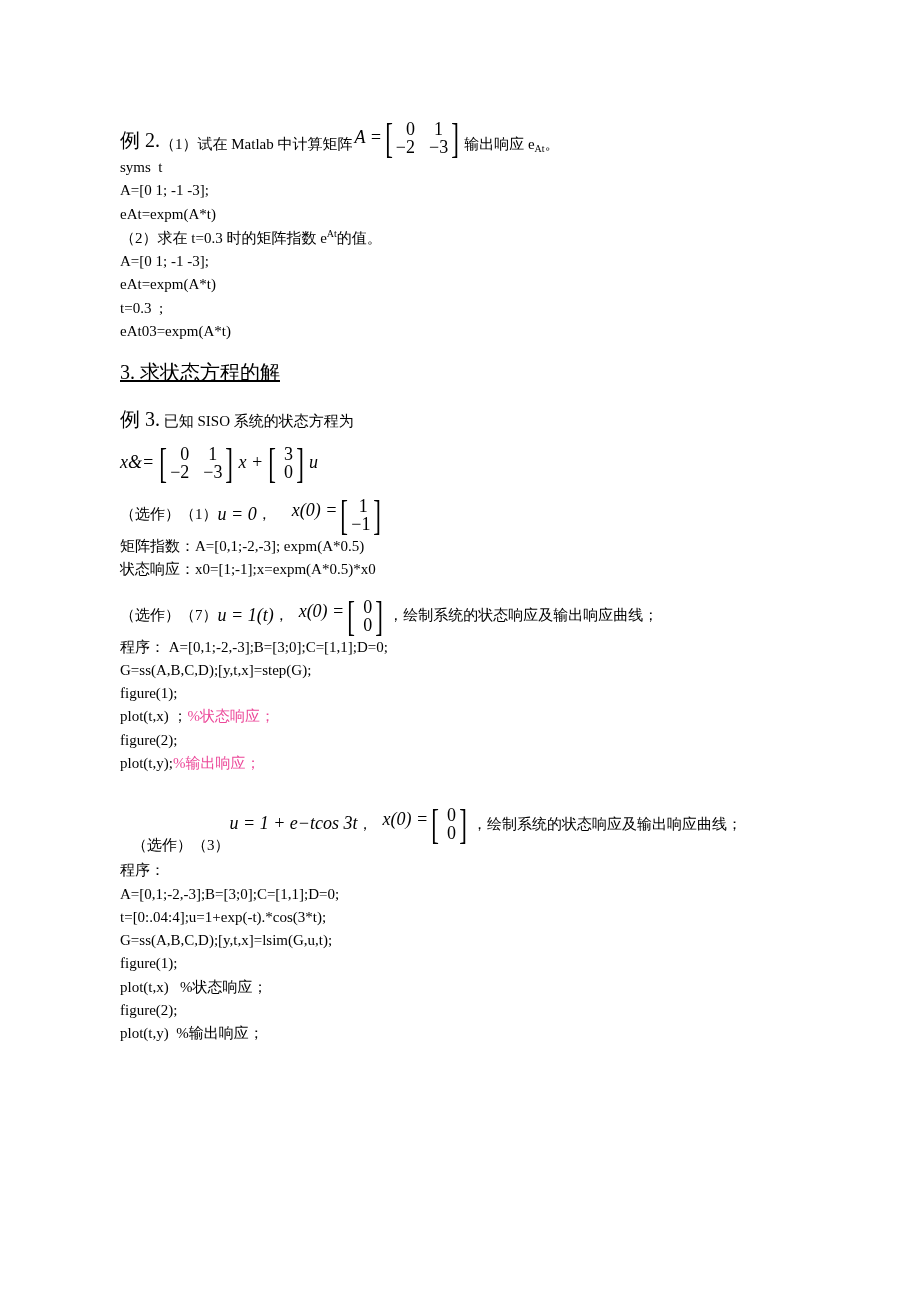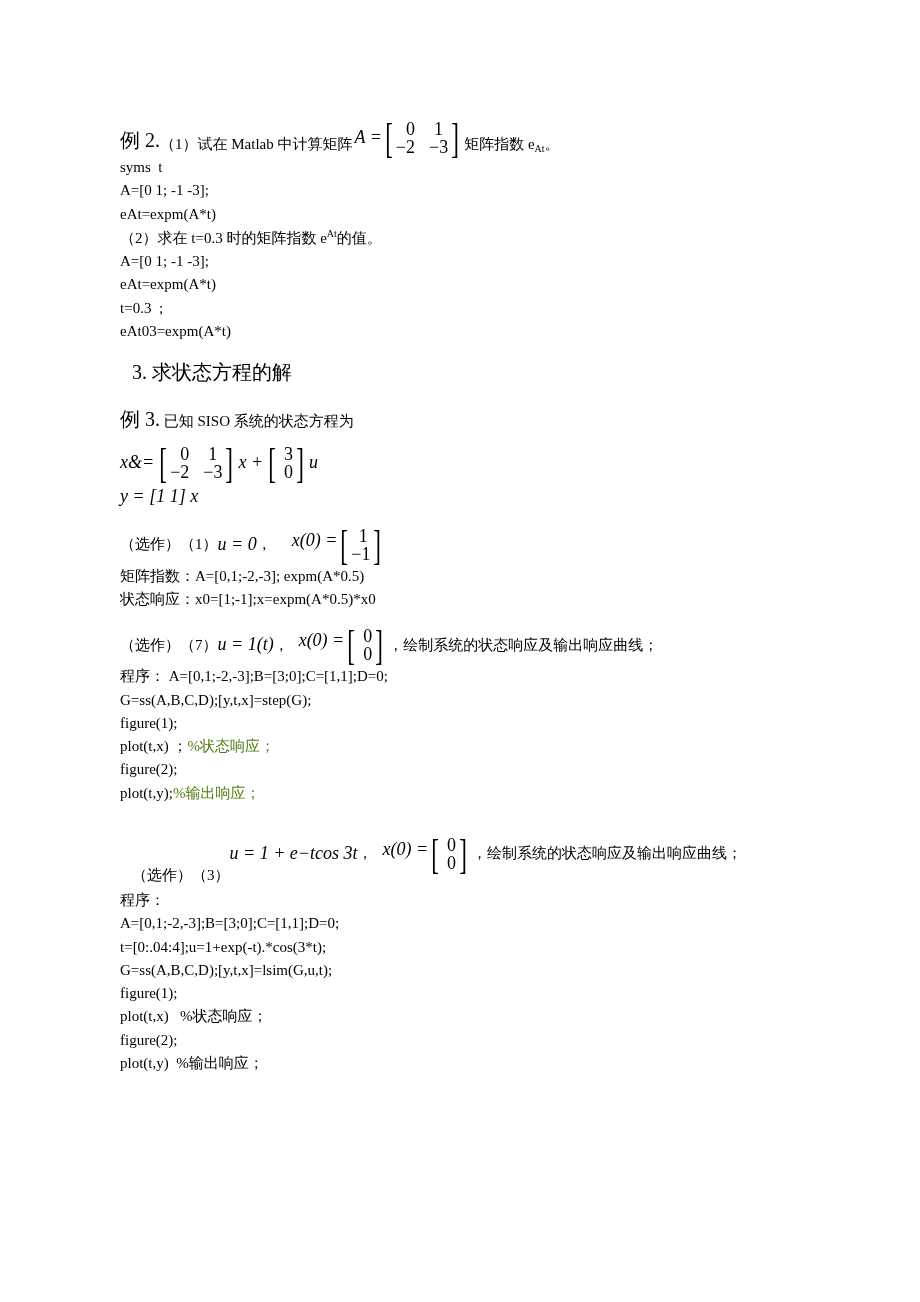--- a/index.html
+++ b/index.html
@@ -8,21 +8,21 @@
     line-height: 1.55;
     color: #000;
     background: #fff;
     width: 920px;
     margin: 0;
     padding: 120px 110px 50px 120px;
     box-sizing: border-box;
   }
   .line { margin: 0; white-space: pre; }
   .example-label { font-size: 20px; }
-  .h-section { font-size: 20px; margin: 14px 0 10px 12px; }
+  .h-section { font-size: 20px; margin: 14px 0 10px 0; text-decoration: underline; }
   .matrix-wrap {
     display: inline-flex;
     align-items: center;
     vertical-align: middle;
     font-family: "Times New Roman", serif;
     font-size: 18px;
     margin: 0 2px;
   }
   .italic { font-style: italic; font-family: "Times New Roman", serif; font-size: 18px; }
   .bracket {
@@ -37,21 +37,21 @@
     flex-direction: column;
     line-height: 18px;
     text-align: center;
   }
   .mrow { display: flex; gap: 14px; justify-content: center; }
   .mrow span { min-width: 14px; text-align: right; font-family: "Times New Roman", serif; }
   .eq-block { margin: 10px 0 8px 0; font-family: "Times New Roman", serif; font-size: 18px; }
   .eq-line { display: flex; align-items: center; margin: 2px 0; }
   .eq-text { font-style: italic; }
   .small-cn { font-family: "SimSun","宋体",serif; font-size: 15px; font-style: normal; }
-  .green { color: #4d7c0f; }
+  .green { color: #ec4899; }
   sup { font-size: 10px; }
   .x0 { display: inline-flex; align-items: flex-start; }
   .pad-top { margin-top: 16px; }
   .indent { margin-left: 12px; margin-top: 43px; }
   .dot-over { position: relative; display: inline-block; }
 </style>
 </head>
 <body>
 
 <div style="display:flex;align-items:flex-end;flex-wrap:wrap;">
@@ -65,21 +65,21 @@
           <span>0</span>
           <span>1</span>
         </span>
       <span class="mrow">
           <span>−2</span>
           <span>−3</span>
         </span>
     </span>
     <span class="bracket">]</span>
   </span>
-  <span> 矩阵指数 e</span>
+  <span> 输出响应 e</span>
     <sup>At</sup>
     <span>。</span>
 </div>
 
 <p class="line">syms  t</p>
 <p class="line">A=[0 1; -1 -3];</p>
 <p class="line">eAt=expm(A*t)</p>
 <p class="line"><span>（2）求在 t=0.3 时的矩阵指数 e</span><sup>At</sup><span>的值。</span></p>
 <p class="line">A=[0 1; -1 -3];</p>
 <p class="line">eAt=expm(A*t)</p>
@@ -118,23 +118,20 @@
             <span>3</span>
           </span>
         <span class="mrow">
             <span>0</span>
           </span>
       </span>
       <span class="bracket">]</span>
     </span>
     <span class="eq-text">u</span>
   </div>
-  <div class="eq-line">
-    <span class="eq-text">y = [1   1] x</span>
-  </div>
 </div>
 
 <div class="eq-line pad-top">
   <span class="small-cn">（选作）（1）</span>
   <span class="italic">u = 0</span>
   <span class="small-cn">，</span>
   <span class="x0 matrix-wrap" style="margin-left:20px;">
     <span class="italic">x(0) =</span>
     <span class="bracket">[</span>
     <span class="mcells">

